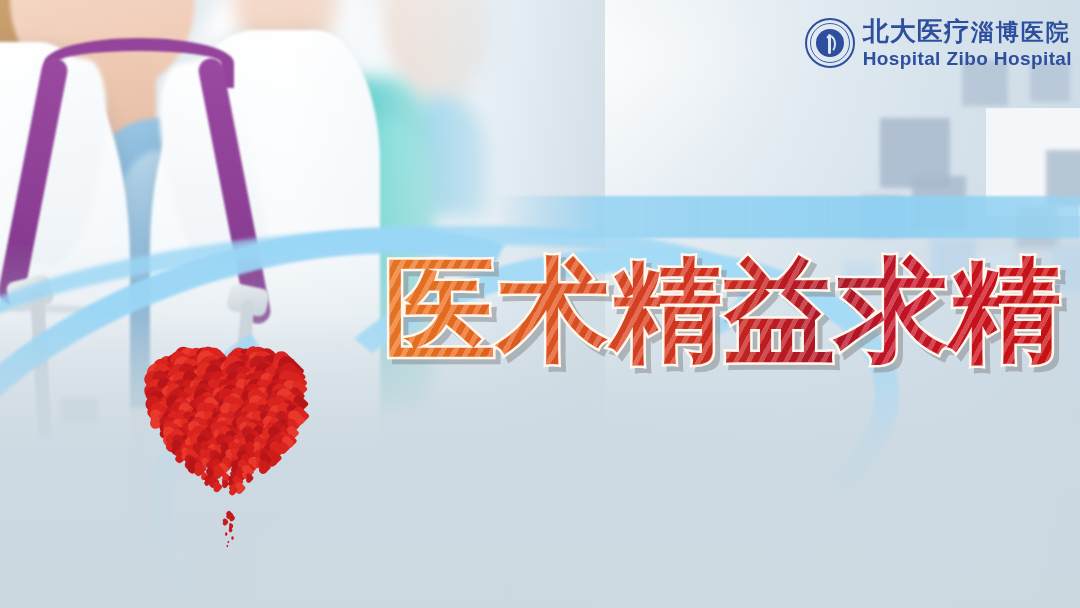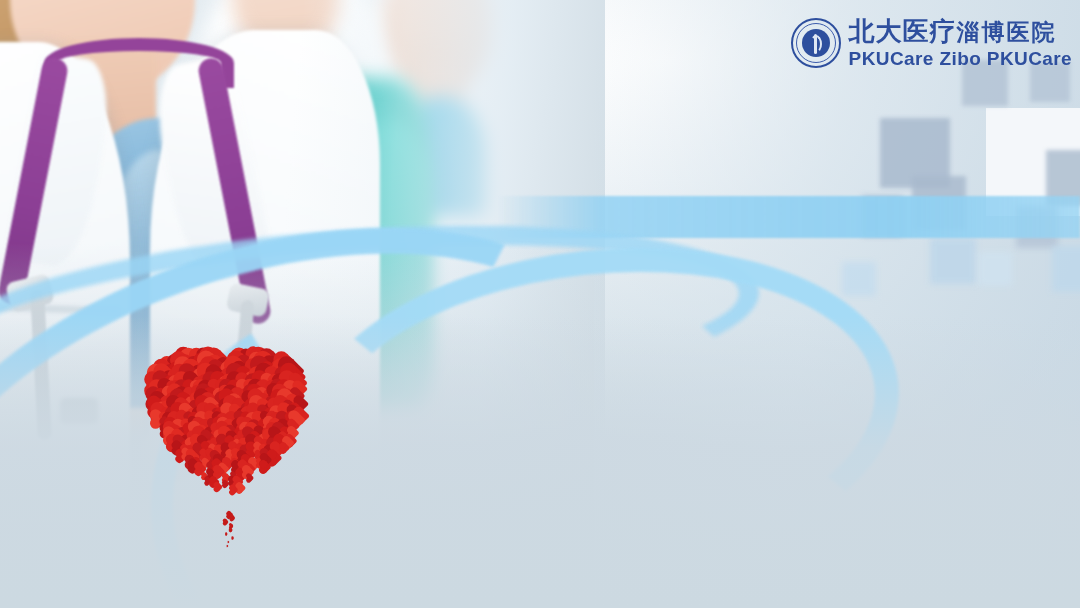--- a/index.html
+++ b/index.html
@@ -647,31 +647,38 @@
       <span class="mini" style="left: 82.7px; top: 160.4px; width: 4.1px; height: 4.1px; background: rgb(197, 27, 26);"></span>
       <span class="mini" style="left: 76.4px; top: 164.3px; width: 3.7px; height: 3.7px; background: rgb(197, 27, 26);"></span>
       <span class="mini" style="left: 82.1px; top: 168.2px; width: 3.2px; height: 3.2px; background: rgb(197, 27, 26);"></span>
       <span class="mini" style="left: 80.8px; top: 172px; width: 2.8px; height: 2.8px; background: rgb(197, 27, 26);"></span>
       <span class="mini" style="left: 76.8px; top: 175.9px; width: 2.3px; height: 2.3px; background: rgb(197, 27, 26);"></span>
       <span class="mini" style="left: 83.4px; top: 179.8px; width: 1.9px; height: 1.9px; background: rgb(197, 27, 26);"></span>
       <span class="mini" style="left: 78.6px; top: 183.7px; width: 1.4px; height: 1.4px; background: rgb(197, 27, 26);"></span>
       <span class="mini" style="left: 78.4px; top: 187.5px; width: 1.4px; height: 1.4px; background: rgb(197, 27, 26);"></span>
     </div>
 
+  <div class="headline" id="line1">
+    <span class="hl-line">
+      <span class="hl-shadow">医术精益求精</span>
+      <span class="hl-stroke">医术精益求精</span>
+      <span class="hl-fill">医术精益求精</span>
+    </span>
+  </div>
 
 
   <div id="logo">
     <div class="seal">
       <span class="ring"></span>
         <span class="ring2"></span>
       <span class="core"></span>
       <span class="rod"></span>
         <span class="snake"></span>
     </div>
     <div class="logo-text">
       <div class="logo-cn">
         <span>北大医疗</span><span class="sub">淄博医院</span>
       </div>
-      <div class="logo-en">PKUCare Zibo PKUCare</div>
+      <div class="logo-en">Hospital Zibo Hospital</div>
     </div>
   </div>
 
 </div>
 
 </body></html>

